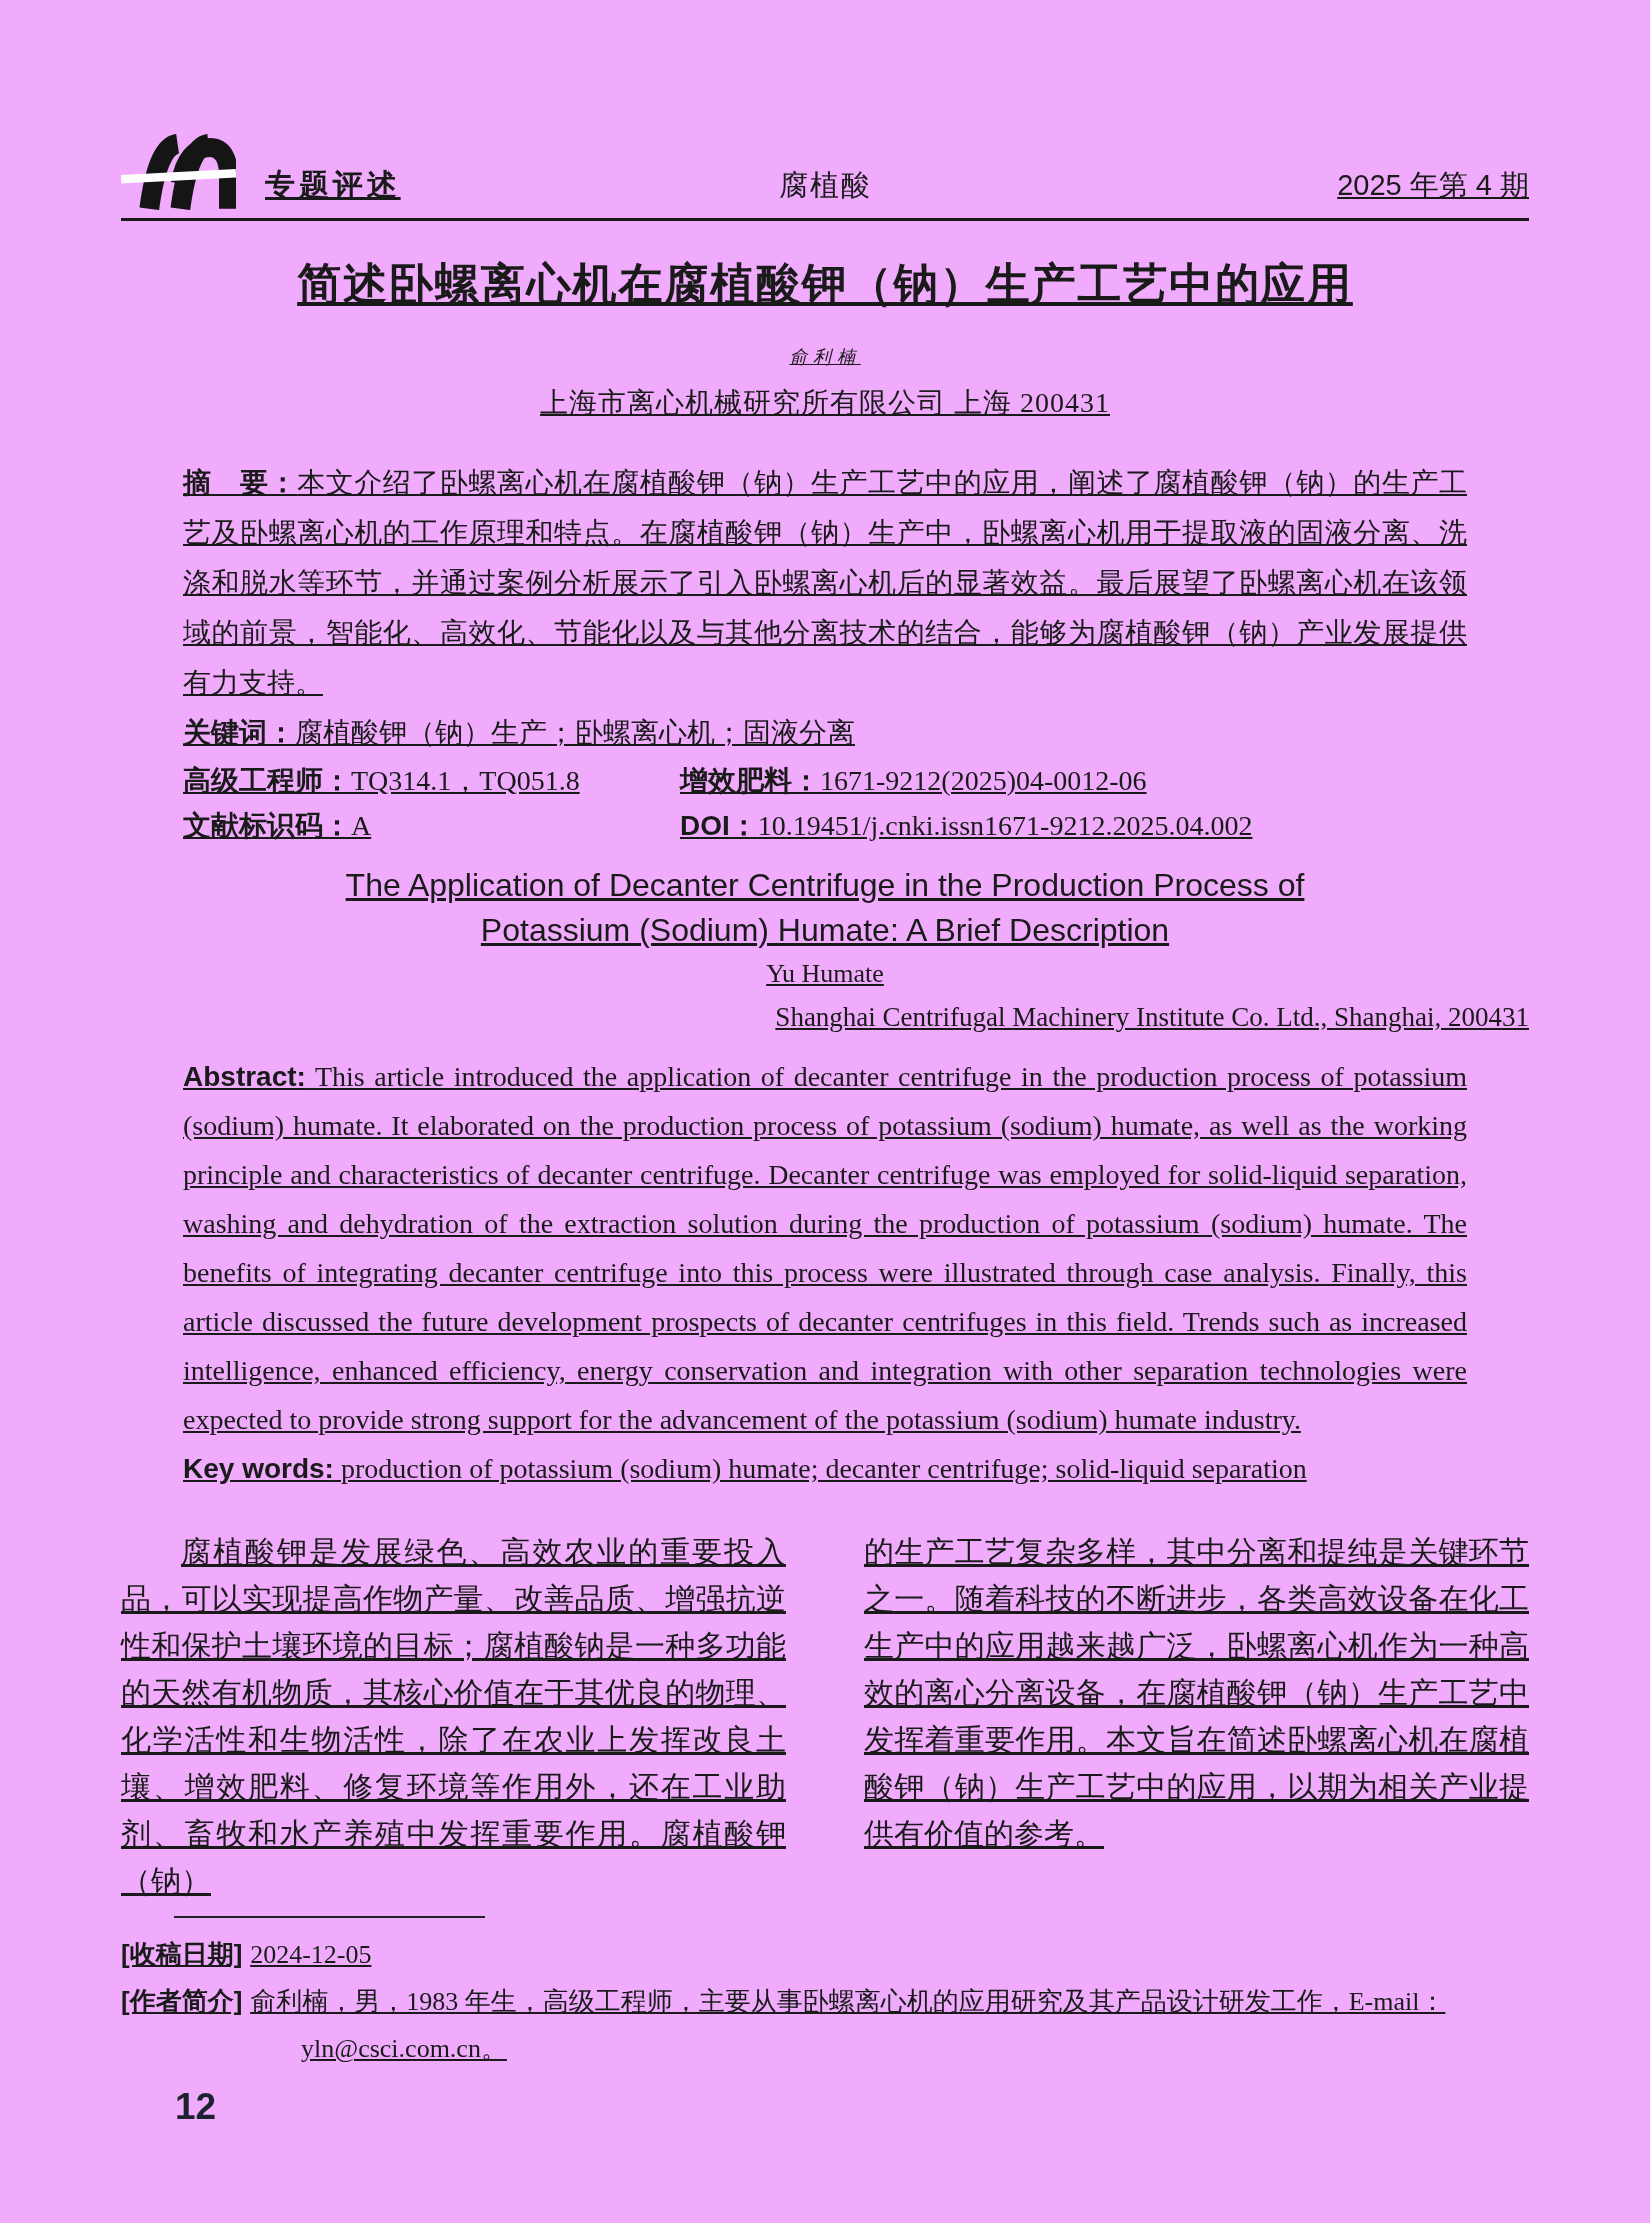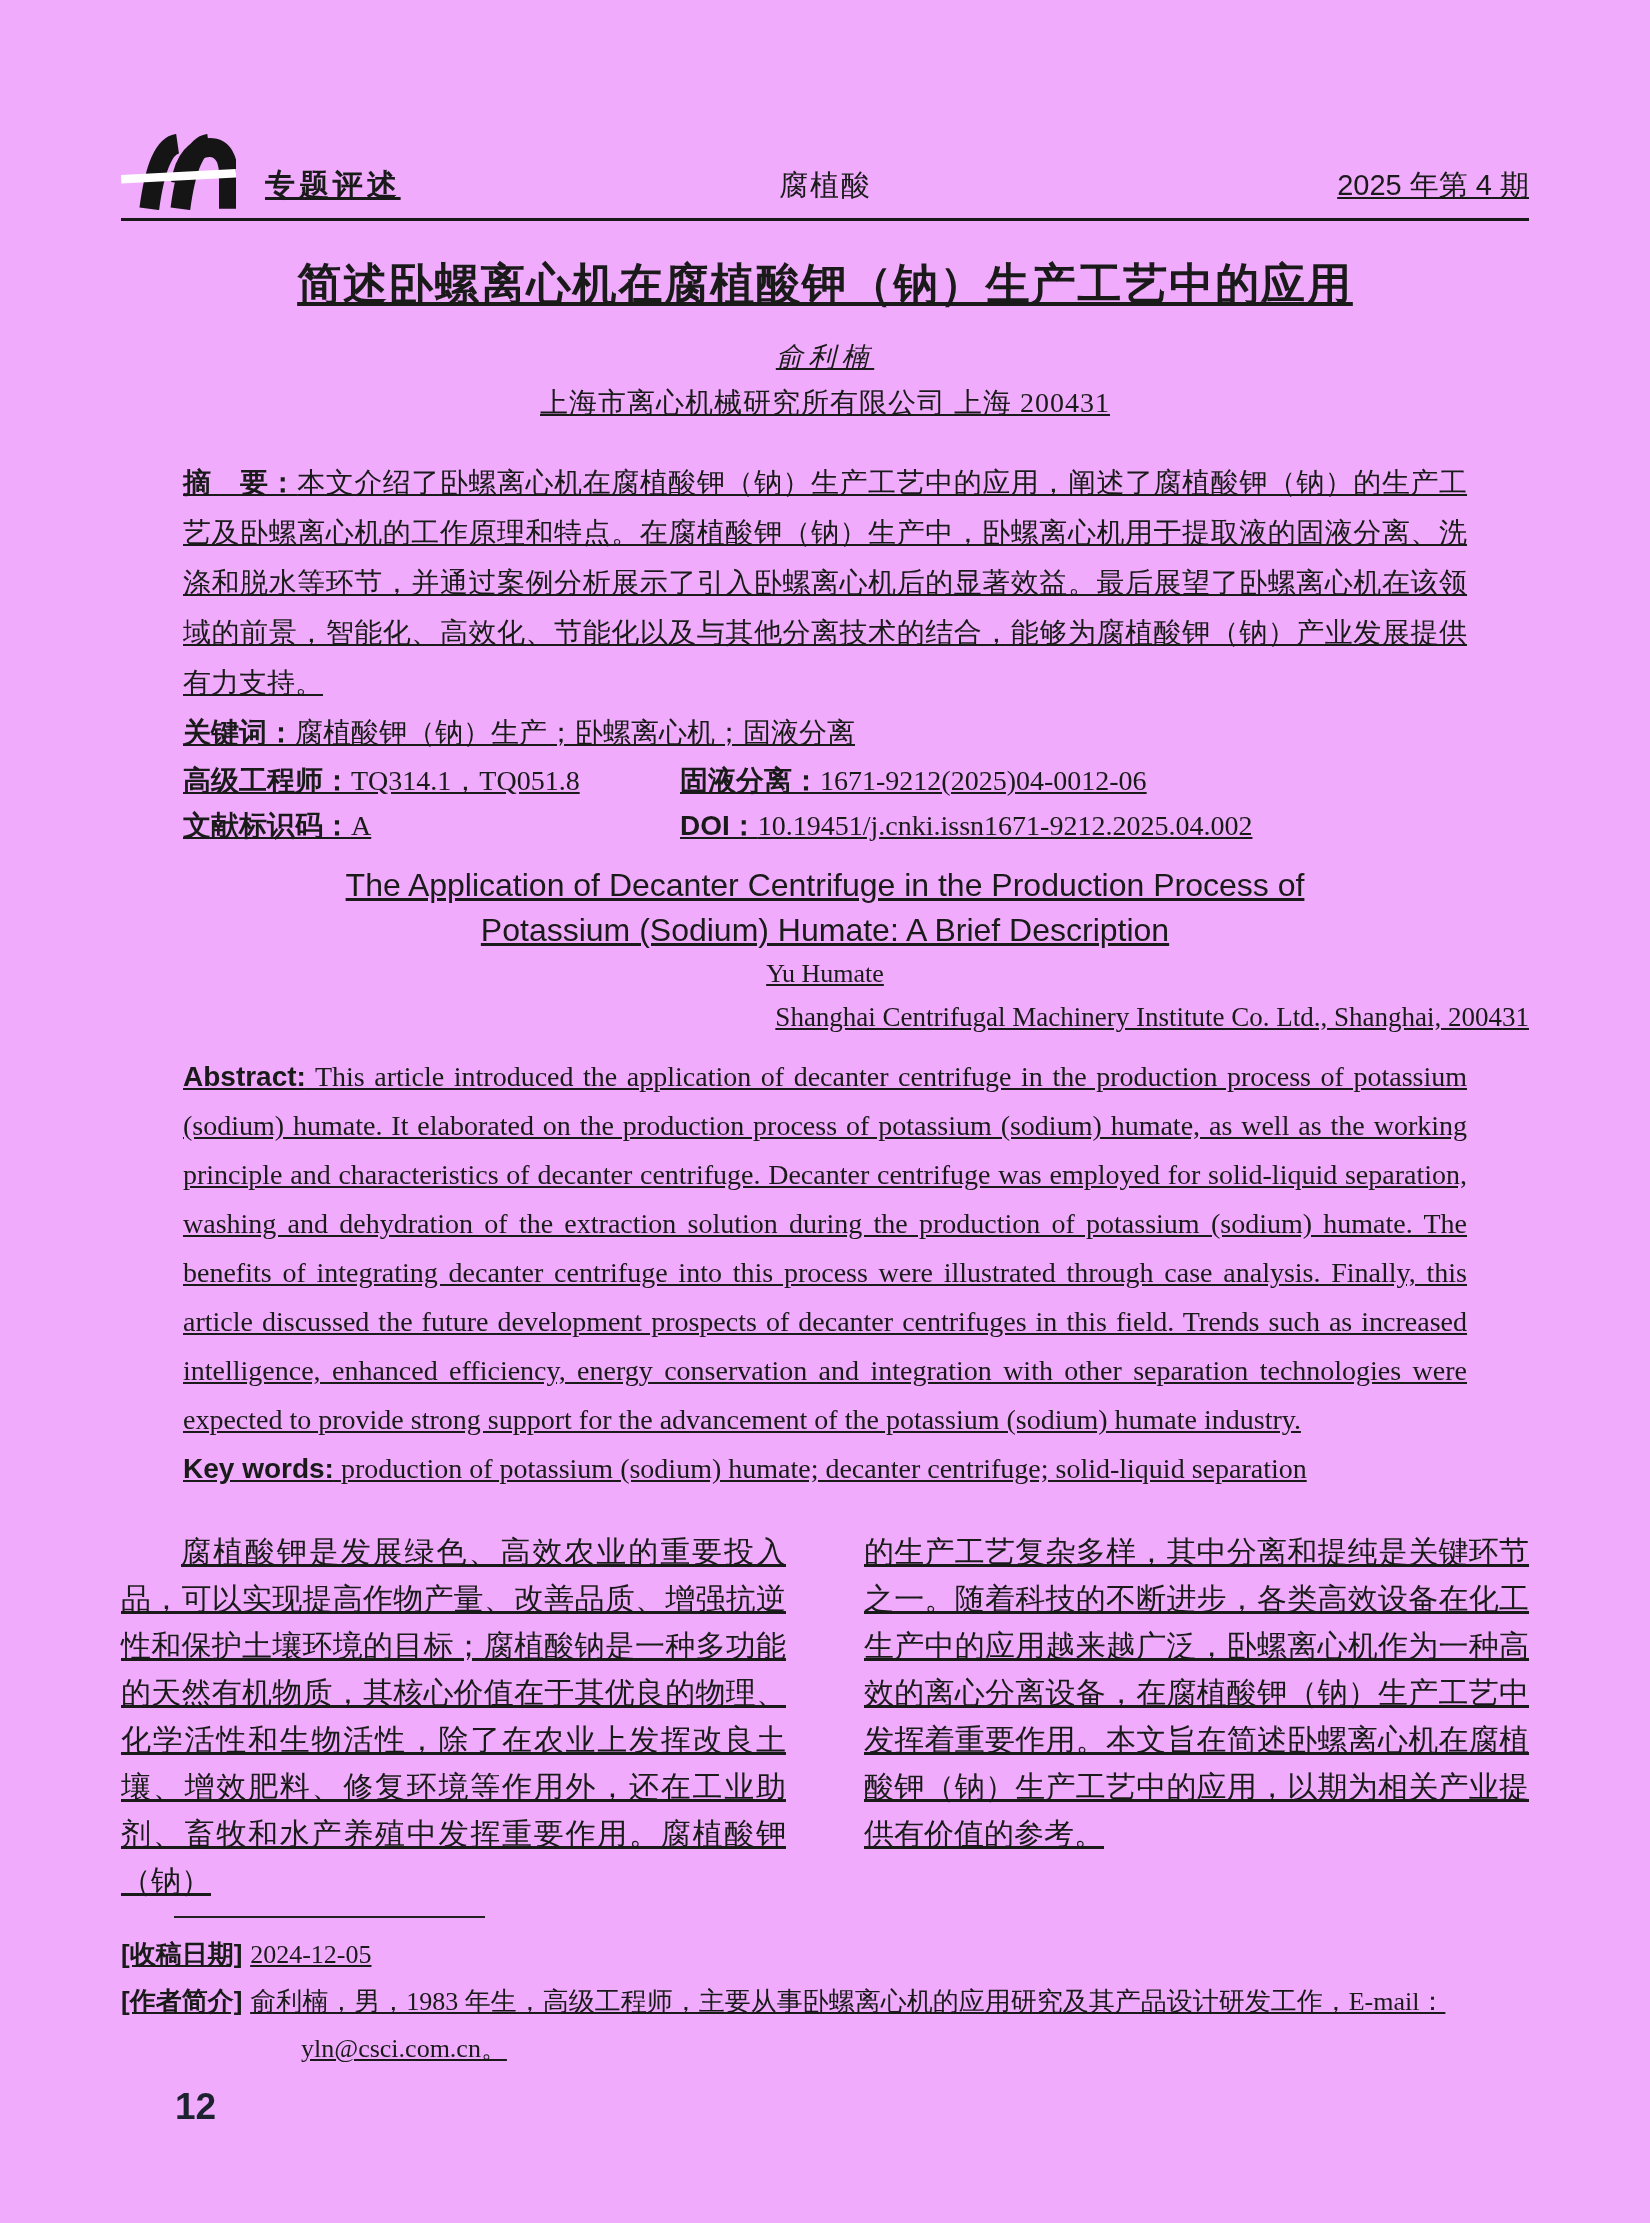--- a/index.html
+++ b/index.html
@@ -39,21 +39,21 @@
   .header-rule { border-top:3.9px solid #191919; margin-top:7.8px; }
 
   
   .title-zh {
     margin-top:35px; text-align:center;
     font-family:"Liberation Sans","DejaVu Sans",sans-serif;
     font-weight:700; font-size:44px; line-height:56px; letter-spacing:1.9px;
   }
   .author-zh {
     margin-top:27px; text-align:center;
-    font-style:italic; font-size:27px; line-height:37px; letter-spacing:5.8px;
+    font-style:italic; font-size:18px; line-height:37px; letter-spacing:5.8px;
   }
   .affil-zh { margin-top:5.8px; text-align:center; font-size:28px; line-height:41px; letter-spacing:1px; }
 
   
   .abs-block { margin:35px 62px 0 62px; }
   .zh-abs, .zh-keywords { font-size:28px; line-height:50px; text-align:justify; }
   .label-b {
     font-family:"Liberation Sans","DejaVu Sans",sans-serif;
     font-weight:700; font-style:normal;
   }
@@ -118,21 +118,21 @@
     <h1 class="title-zh">简述卧螺离心机在腐植酸钾（钠）生产工艺中的应用</h1>
     <div class="author-zh">俞利楠</div>
     <div class="affil-zh">上海市离心机械研究所有限公司 上海 200431</div>
 
     <div class="abs-block">
       <p class="zh-abs"><span class="label-b">摘　要：</span><span>本文介绍了卧螺离心机在腐植酸钾（钠）生产工艺中的应用，阐述了腐植酸钾（钠）的生产工艺及卧螺离心机的工作原理和特点。在腐植酸钾（钠）生产中，卧螺离心机用于提取液的固液分离、洗涤和脱水等环节，并通过案例分析展示了引入卧螺离心机后的显著效益。最后展望了卧螺离心机在该领域的前景，智能化、高效化、节能化以及与其他分离技术的结合，能够为腐植酸钾（钠）产业发展提供有力支持。</span></p>
       <p class="zh-keywords"><span class="label-b">关键词：</span><span>腐植酸钾（钠）生产；卧螺离心机；固液分离</span></p>
 
       <div class="meta-row">
         <p class="meta-first"><span class="label-b">高级工程师：</span><span>TQ314.1，TQ051.8</span></p>
-        <p><span class="label-b">固液分离：</span><span>1671-9212(2025)04-0012-06</span></p>
+        <p><span class="label-b">增效肥料：</span><span>1671-9212(2025)04-0012-06</span></p>
       </div>
       <div class="meta-row">
         <p class="meta-first"><span class="label-b">文献标识码：</span><span>A</span></p>
         <p><span class="label-b">DOI：</span><span>10.19451/j.cnki.issn1671-9212.2025.04.002</span></p>
       </div>
     </div>
 
     <div class="en-title">
       <div>The Application of Decanter Centrifuge in the Production Process of</div>
       <div>Potassium (Sodium) Humate: A Brief Description</div>

